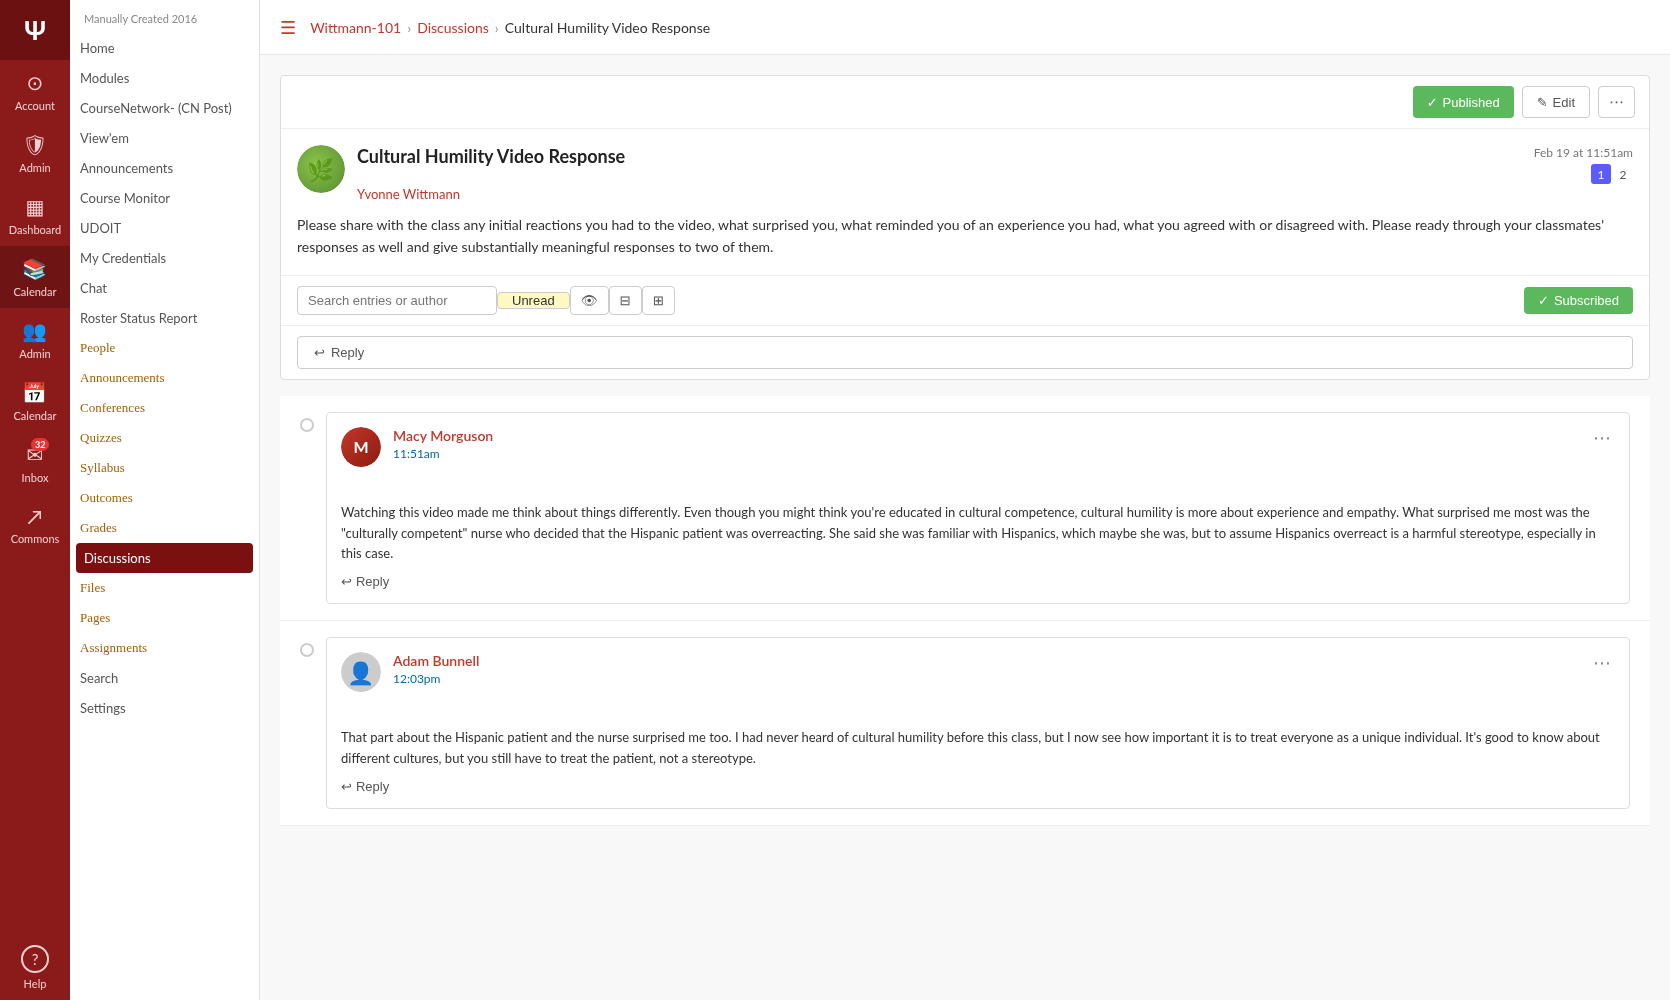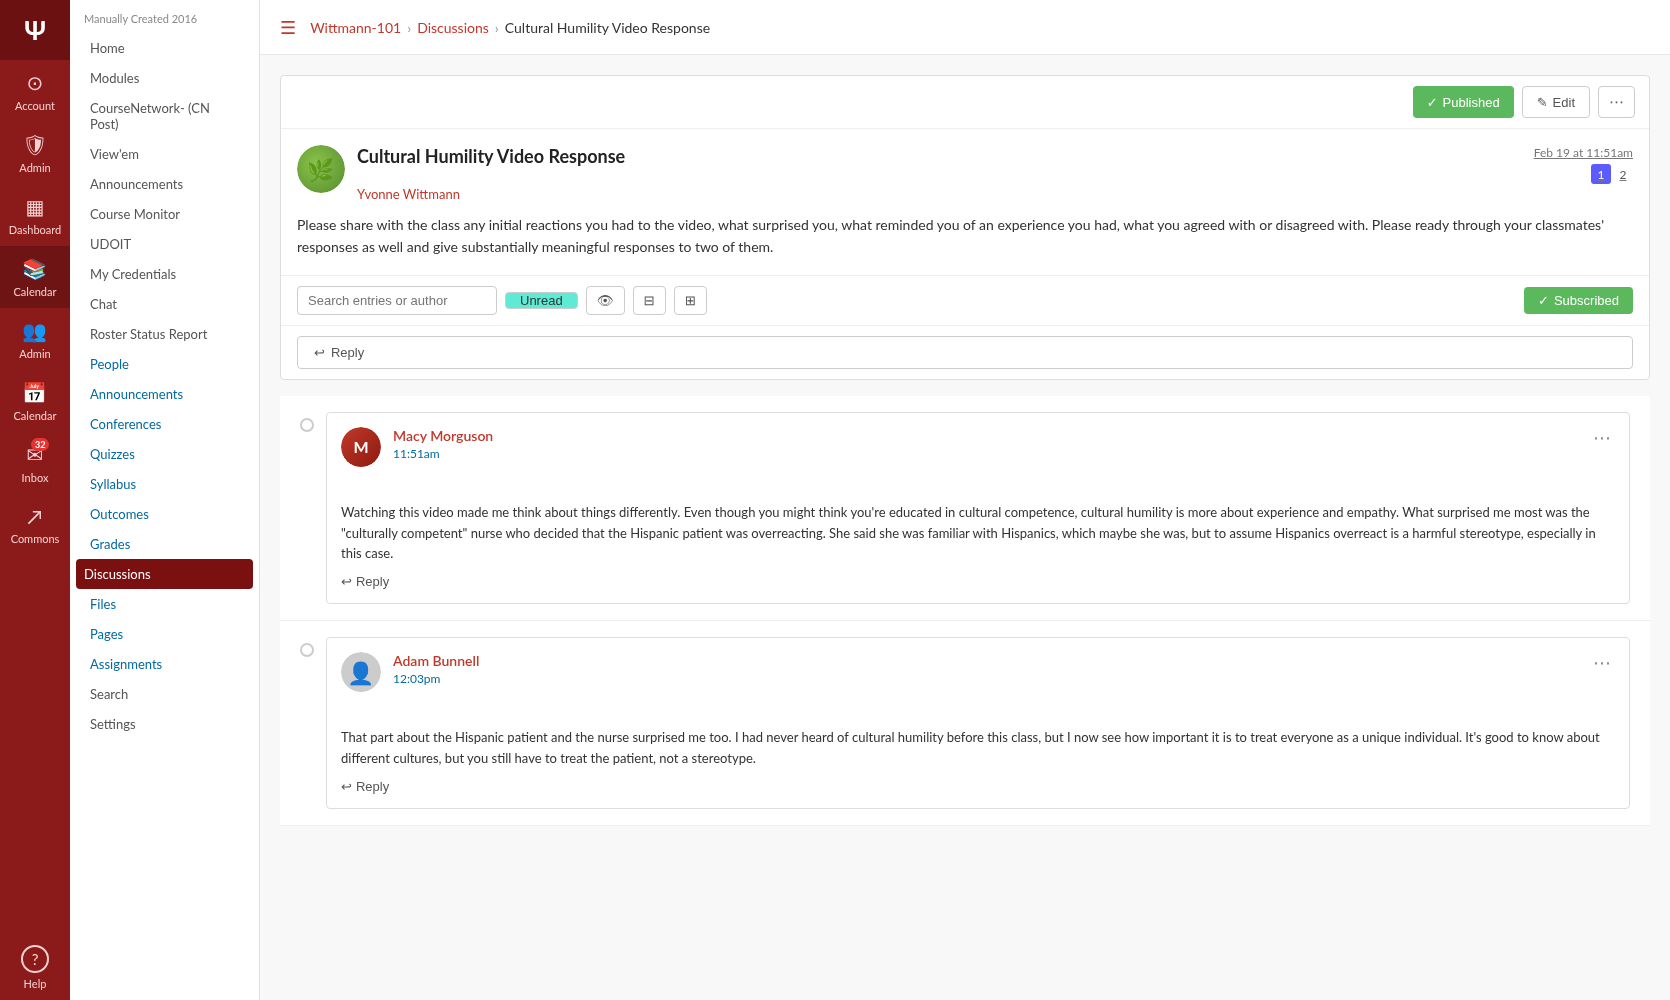--- a/index.html
+++ b/index.html
@@ -61,34 +61,34 @@
       overflow-y: auto;
       flex-shrink: 0;
     }
     .sidebar-created {
       font-size: 11px;
       color: #888;
       padding: 12px 14px 8px;
     }
     .sidebar-link {
       display: block;
-      padding: 7px 20px;
+      padding: 7px 10px;
       color: #555;
       font-size: 13px;
       cursor: pointer;
       text-decoration: none;
     }
     .sidebar-link.active {
       background: #7a1010;
       color: #fff;
       border-radius: 4px;
       margin: 0 6px;
       padding: 7px 8px;
     }
-    .sidebar-link.muted { color: #0369a1; }
+    .sidebar-link.muted { color: #a16207; font-family: Liberation Serif, serif; }
 
     
     #main {
       flex: 1;
       overflow-y: auto;
       background: #f8f8f8;
       padding: 0;
     }
 
     
@@ -188,21 +188,20 @@
       color: #222;
     }
     .post-author {
       color: #c0392b;
       font-size: 13px;
       margin-top: 19px;
     }
     .post-meta-right {
       font-size: 12px;
       color: #777;
-      text-decoration: underline;
     }
     .post-pages {
       display: flex;
       gap: 2px;
       justify-content: flex-end;
       margin-top: 4px;
     }
     .page-num {
       width: 20px;
       height: 20px;
@@ -220,34 +219,33 @@
       font-size: 14px;
       line-height: 1.6;
       color: #333;
     }
 
     
     .filter-bar {
       display: flex;
       align-items: center;
       padding: 10px 16px;
-      gap: 8px;
       border-top: 1px solid #eee;
       border-bottom: 1px solid #eee;
     }
     .search-input {
       border: 1px solid #ccc;
       border-radius: 4px;
       padding: 6px 10px;
       font-size: 13px;
       width: 200px;
       color: #999;
     }
     .btn-unread {
-      background: #5eead4;
+      background: #fef9c3;
       border: 1px solid #ccc;
       border-radius: 4px;
       padding: 0 14px;
       font-size: 13px;
       color: #333;
       cursor: pointer;
     }
     .btn-icon {
       background: #fff;
       border: 1px solid #ccc;

